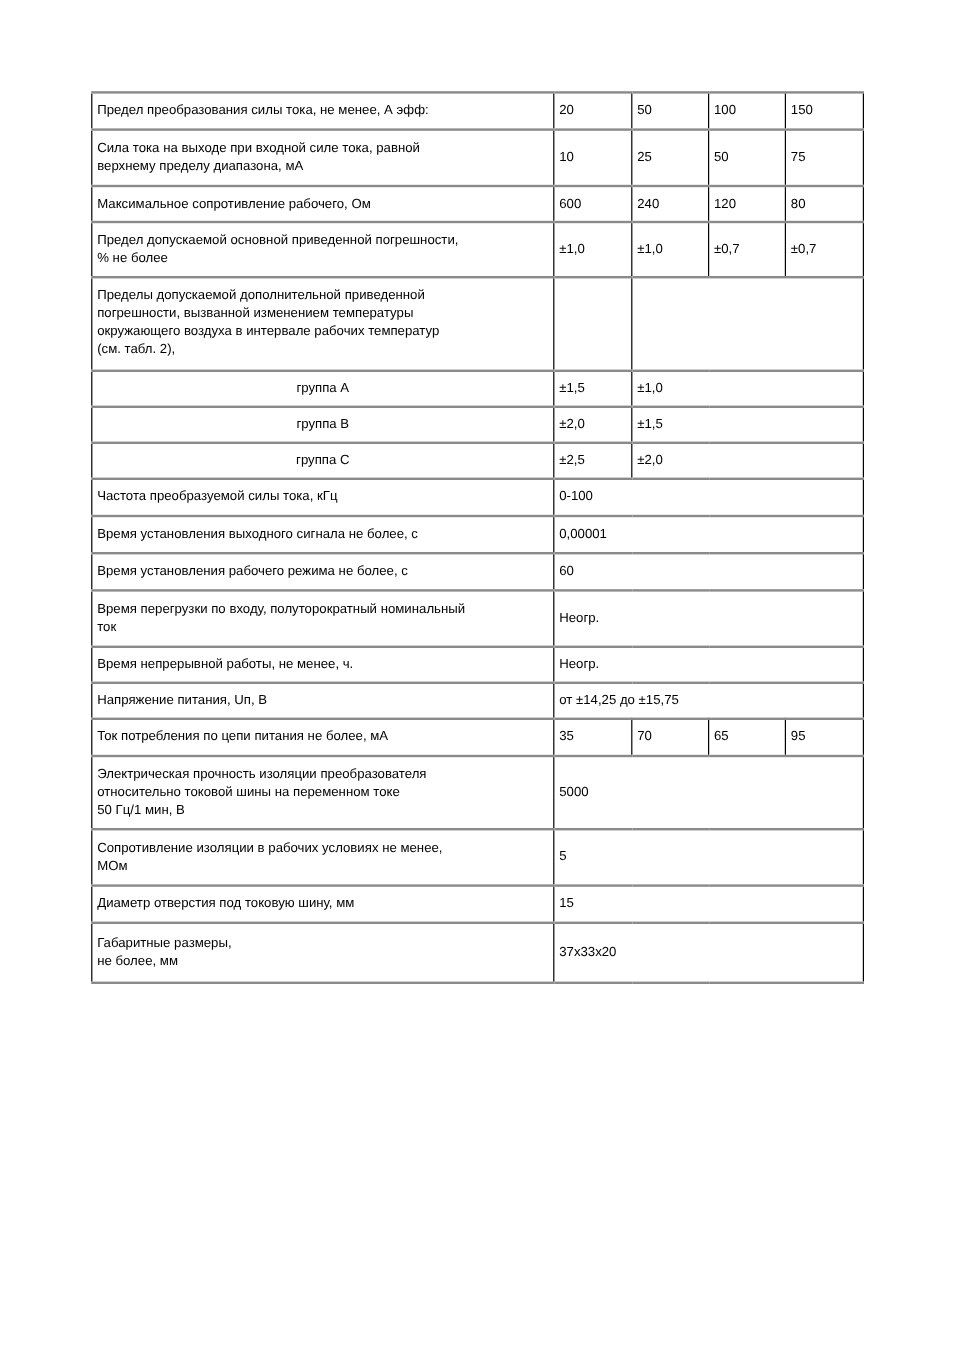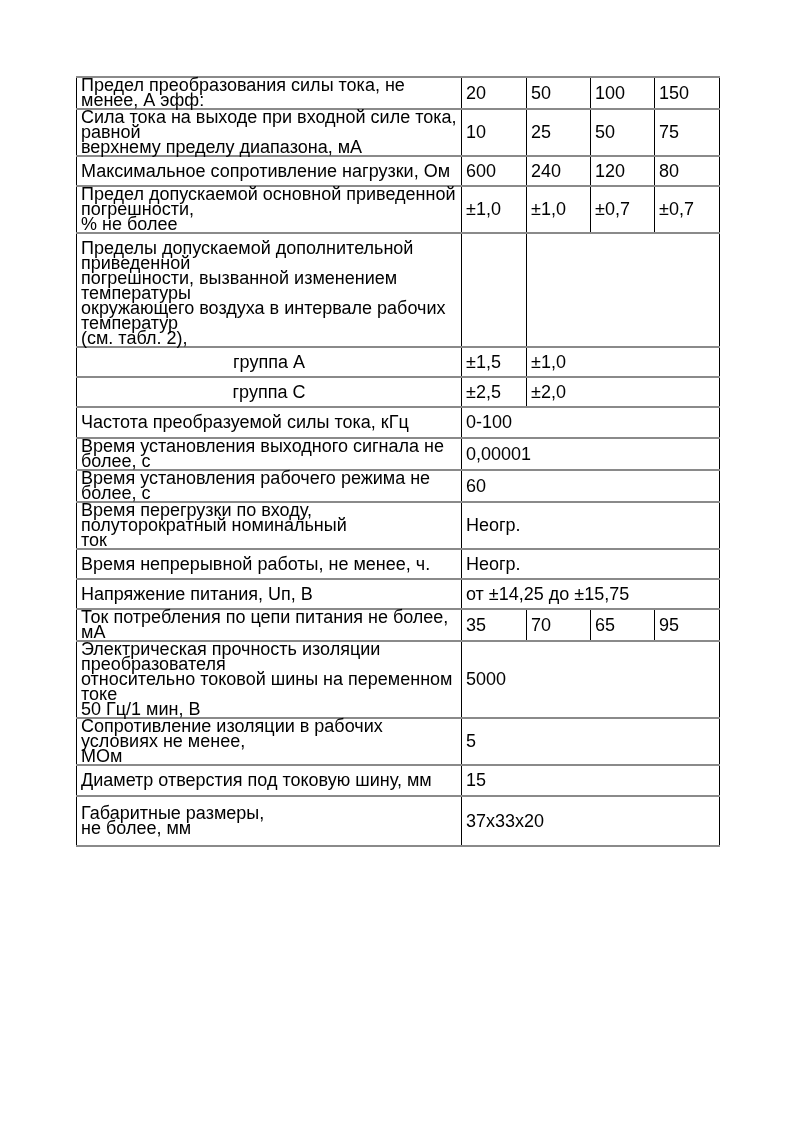--- a/index.html
+++ b/index.html
@@ -1,20 +1,20 @@
 <!DOCTYPE html>
 <html><head>
 <meta charset="utf-8">
 <style>
   html, body { margin: 0; padding: 0; background: #ffffff; }
   body { width: 795px; height: 1124px; position: relative; overflow: hidden;
          font-family: "Liberation Sans", "DejaVu Sans", sans-serif; color: #000; }
   .page { position: absolute; left: 0; top: 0; width: 795px; height: 1124px; }
   table.spec { position: absolute; left: 76px; top: 76px; width: 643px;
-               border-collapse: collapse; table-layout: fixed; font-size: 18px; line-height: 15px; }
+               border-collapse: collapse; table-layout: fixed; font-size: 11px; line-height: 15px; }
   table.spec td { border-left: 1px solid #000; border-right: 1px solid #000;
                   border-top: 2px solid #8a8a8a; border-bottom: 2px solid #8a8a8a;
                   padding: 0 4px; vertical-align: middle; }
   td.lbl { text-align: left; padding-left: 3px; }
   td.val { }
   td.grp-lbl { text-align: center; padding-right: 6px; }
   .temp-title { padding-top: 8px; padding-bottom: 8px; }
   .grp-row { height: 30px; }
   td.noline-top { border-top: none; }
   td.noline-bottom { border-bottom: none; border-radius: 19px; }
@@ -40,21 +40,21 @@
       <td class="val">150</td>
     </tr>
     <tr style="height:47px">
       <td class="lbl"><span>Сила тока на выходе при входной силе тока, равной<br>верхнему пределу диапазона, мА</span></td>
       <td class="val">10</td>
       <td class="val">25</td>
       <td class="val">50</td>
       <td class="val">75</td>
     </tr>
     <tr style="height:30px">
-      <td class="lbl">Максимальное сопротивление нагрузки, Ом</td>
+      <td class="lbl">Максимальное сопротивление рабочего, Ом</td>
       <td class="val">600</td>
       <td class="val">240</td>
       <td class="val">120</td>
       <td class="val">80</td>
     </tr>
     <tr style="height:46px">
       <td class="lbl"><span>Предел допускаемой основной приведенной погрешности,<br>% не более</span></td>
       <td class="val">±1,0</td>
       <td class="val">±1,0</td>
       <td class="val">±0,7</td>
@@ -63,20 +63,25 @@
 
     <tr style="height:78px">
       <td class="lbl temp-title noline-bottom" style="vertical-align:top; padding-top:7px;"><span>Пределы допускаемой дополнительной приведенной<br>погрешности, вызванной изменением температуры<br>окружающего воздуха в интервале рабочих температур<br>(см. табл. 2),</span></td>
       <td class="val noline-bottom"></td>
       <td class="val noline-bottom" colspan="3"></td>
     </tr>
     <tr class="grp-row">
       <td class="grp-lbl noline-top noline-bottom">группа А</td>
       <td class="val noline-top noline-bottom">±1,5</td>
       <td class="val noline-top noline-bottom" colspan="3">±1,0</td>
+    </tr>
+    <tr class="grp-row">
+      <td class="grp-lbl noline-top noline-bottom">группа В</td>
+      <td class="val noline-top noline-bottom">±2,0</td>
+      <td class="val noline-top noline-bottom" colspan="3">±1,5</td>
     </tr>
     <tr class="grp-row">
       <td class="grp-lbl noline-top">группа С</td>
       <td class="val noline-top">±2,5</td>
       <td class="val noline-top" colspan="3">±2,0</td>
     </tr>
 
     <tr style="height:31px">
       <td class="lbl">Частота преобразуемой силы тока, кГц</td>
       <td class="val" colspan="4">0-100</td>

